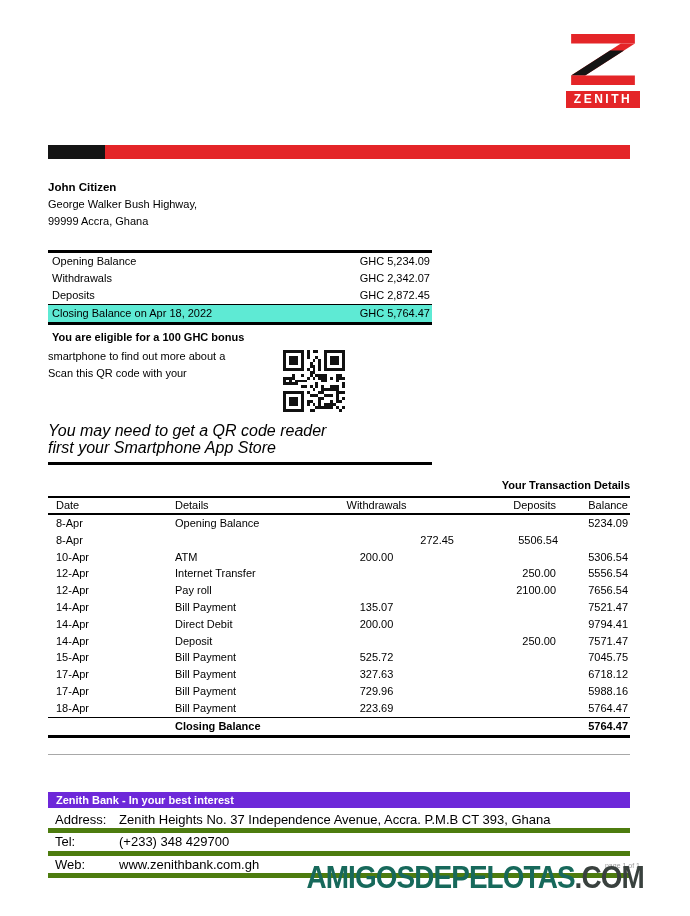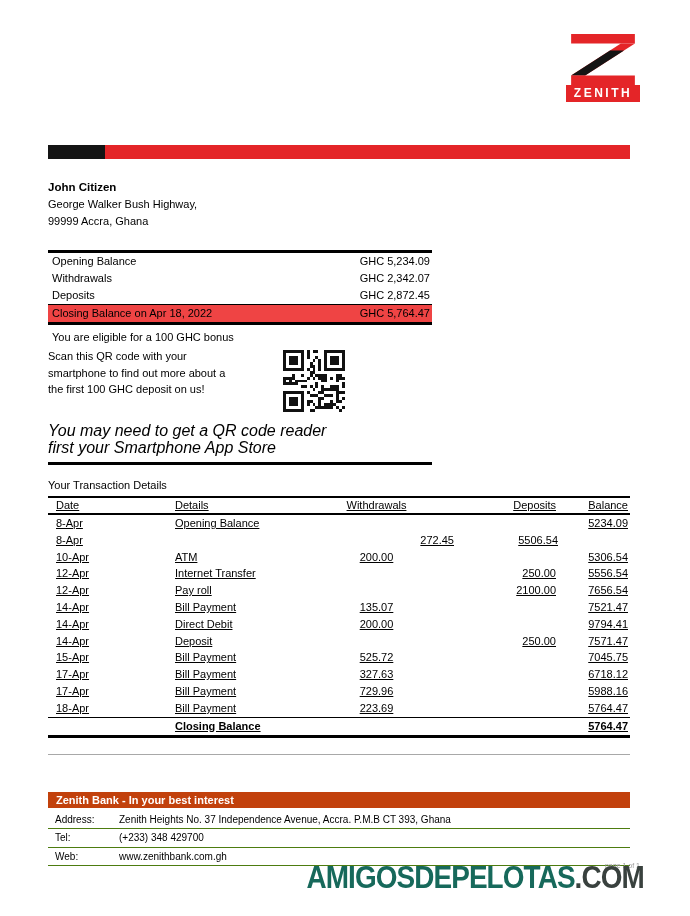--- a/index.html
+++ b/index.html
@@ -4,66 +4,66 @@
 <style>
   html,body{margin:0;padding:0;background:#ffffff;}
   .page{position:relative;width:690px;height:916px;background:#fff;overflow:hidden;
         font-family:"Liberation Sans",sans-serif;color:#000;}
   .content{margin:0 60px 16px 48px;}
 
   
   .logo{position:absolute;top:34px;right:50px;width:74px;text-align:center;}
   .logo svg{display:block;margin:0 auto;}
   .logo-word{background:#e42528;color:#fff;font-weight:bold;font-size:12px;
-             letter-spacing:2.5px;line-height:17px;margin-top:0;}
+             letter-spacing:2.5px;line-height:17px;margin-top:6px;}
 
   
   .topbar{display:flex;height:14px;margin:145px 60px 0 48px;}
   .topbar-black{width:57px;background:#141414;}
   .topbar-red{flex:1;background:#e42528;}
 
   
   .customer{margin-top:19px;font-size:11px;line-height:17px;}
   .customer .name{font-weight:bold;font-size:11.5px;line-height:18px;}
 
   
   .summary{width:384px;margin-top:20px;font-size:11px;border-top:3px solid #000;}
   .srow{display:flex;justify-content:space-between;line-height:17px;padding:0 2px 0 4px;}
-  .srow.closing{border-top:1px solid #000;border-bottom:3px solid #000;background:#ef4444;}
-
-  .bonus{font-weight:normal;font-size:11px;line-height:18px;margin-top:3px;padding-left:4px;}
+  .srow.closing{border-top:1px solid #000;border-bottom:3px solid #000;background:#5eead4;}
+
+  .bonus{font-weight:bold;font-size:11px;line-height:18px;margin-top:3px;padding-left:4px;}
 
   .promo{display:flex;width:384px;margin-top:2px;}
   .promo-text{width:235px;font-size:11px;line-height:16.5px;}
   .qr{width:62px;height:62px;margin-top:2px;}
 
   .note{margin-top:10px;font-style:italic;font-size:16px;line-height:17px;}
   .thickline{width:384px;height:3px;background:#000;margin-top:6px;}
 
   
-  .txn-title{margin-top:14px;font-weight:normal;font-size:11px;}
-  .txn{margin-top:5px;font-size:11px;border-top:2px solid #000;text-decoration:underline;}
+  .txn-title{margin-top:14px;font-weight:bold;font-size:11px;text-align:right;}
+  .txn{margin-top:5px;font-size:11px;border-top:2px solid #000;}
   .thead,.trow{display:grid;grid-template-columns:120px 155px 135px 102px 70px;}
   .thead{line-height:15px;border-bottom:2px solid #000;}
   .trow{line-height:16.8px;}
   .c.date{padding-left:8px;}
   .c.details{padding-left:7px;}
   .c.wd{text-align:center;padding-right:28px;}
   .thead .c.wd{text-align:center;}
   .c.dep{text-align:right;padding-right:4px;}
   .c.bal{text-align:right;padding-right:2px;}
   .tclosing{border-top:1px solid #000;border-bottom:3px solid #000;font-weight:bold;line-height:17px;}
 
   .grayline{height:1px;background:#a8a8a8;margin:12px 60px 0 48px;}
 
   
-  .fbar{margin:37px 60px 0 48px;background:#c2410c;color:#fff;font-weight:bold;
+  .fbar{margin:37px 60px 0 48px;background:#6d28d9;color:#fff;font-weight:bold;
         font-size:11px;line-height:16px;padding-left:8px;}
   .frows{margin:3px 60px 0 48px;}
-  .frow{display:flex;font-size:10px;line-height:17.5px;border-bottom:1px solid #4d7c0f;}
+  .frow{display:flex;font-size:13px;line-height:17.5px;border-bottom:5px solid #4d7c0f;}
   .frow .flabel{width:64px;padding-left:7px;}
 
   .pagelabel{position:absolute;right:50px;bottom:47px;font-size:7px;color:#999;}
   .watermark{position:absolute;right:46px;bottom:20px;font-weight:bold;font-size:31px;
              letter-spacing:-1px;color:#17695b;transform:scaleX(0.9);
              transform-origin:100% 50%;white-space:nowrap;}
   .watermark .suffix{color:#39413e;}
 </style>
 </head>
 <body>
@@ -108,23 +108,22 @@
       </div>
       <div class="srow closing">
         <div>Closing  Balance on Apr 18, 2022</div>
         <div>GHC 5,764.47</div>
       </div>
     </div>
 
     <div class="bonus">You are eligible for a 100 GHC bonus</div>
     <div class="promo">
       <div class="promo-text">
+        <div>smartphone to find out more about a</div>
         <div>Scan this QR code with your</div>
-        <div>smartphone to find out more about a</div>
-        <div>the first 100 GHC deposit on us!</div>
       </div>
       <div class="qr"><svg viewBox="0 0 21 21" width="62" height="62" shape-rendering="crispEdges" fill="#111">
             <rect x="0" y="0" width="1" height="1"></rect>
             <rect x="1" y="0" width="1" height="1"></rect>
             <rect x="2" y="0" width="1" height="1"></rect>
             <rect x="3" y="0" width="1" height="1"></rect>
             <rect x="4" y="0" width="1" height="1"></rect>
             <rect x="5" y="0" width="1" height="1"></rect>
             <rect x="6" y="0" width="1" height="1"></rect>
             <rect x="8" y="0" width="1" height="1"></rect>

